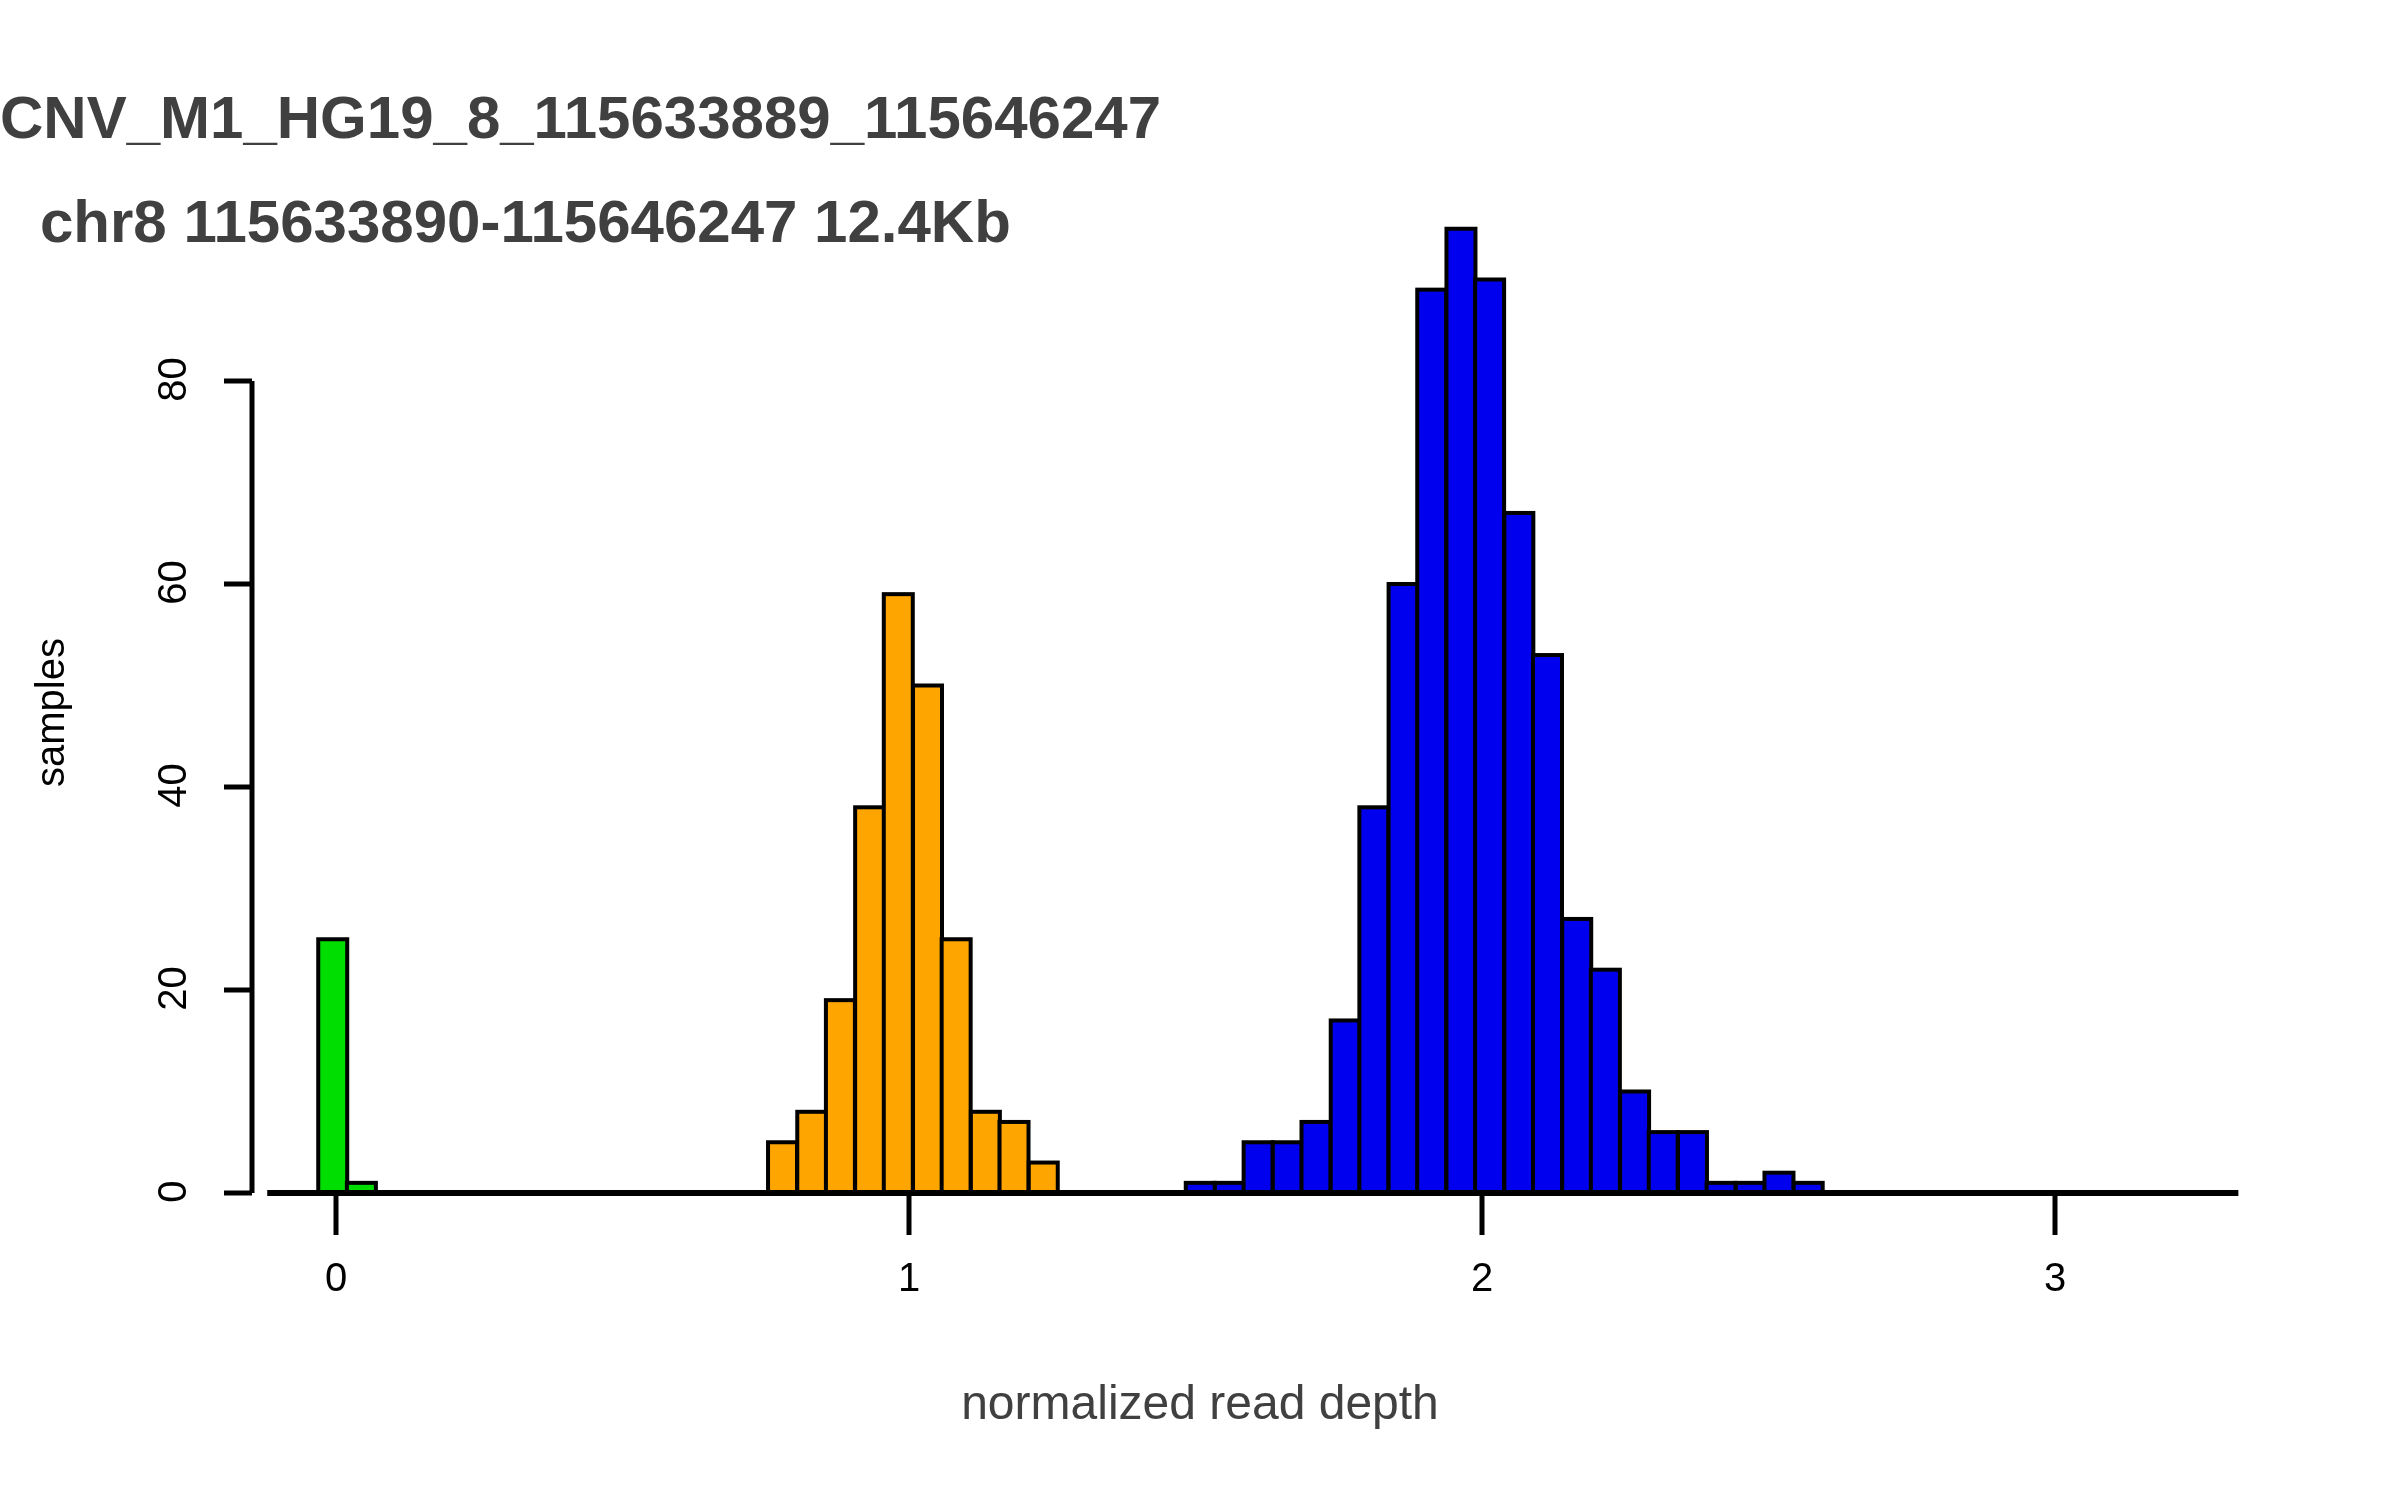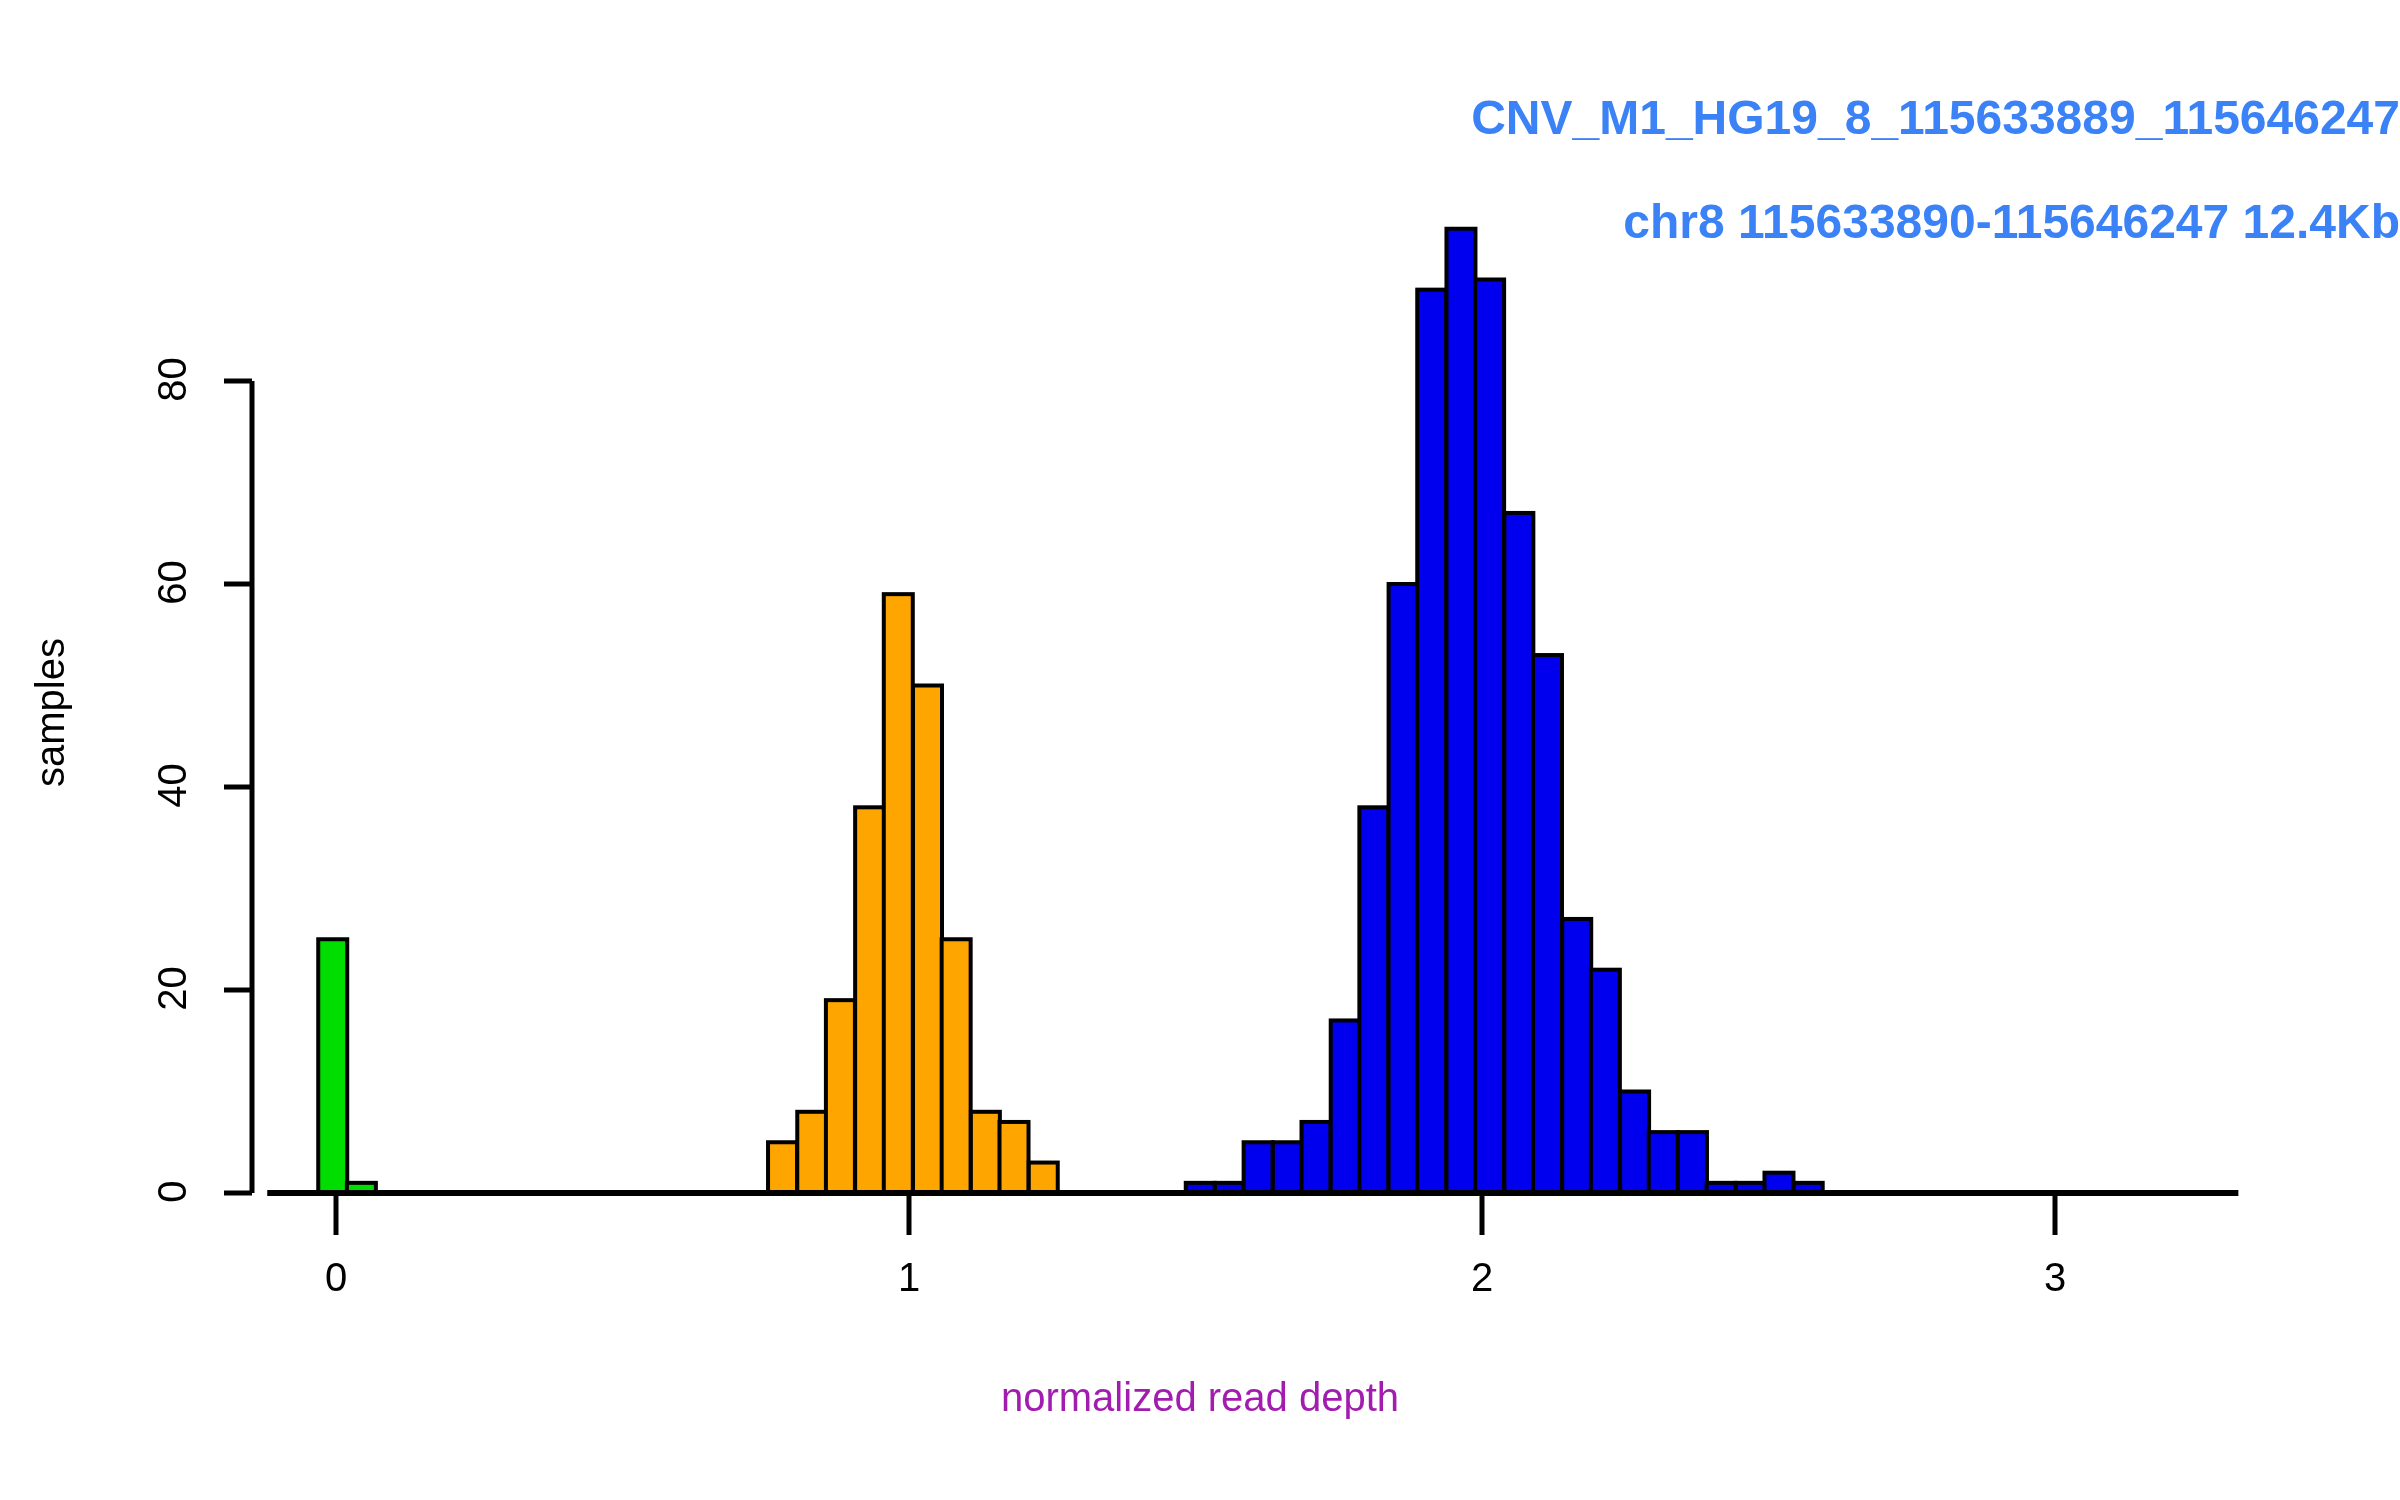--- a/index.html
+++ b/index.html
@@ -12,38 +12,38 @@
   }
   #plot{
     position:absolute;
     left:0;top:0;
     width:2400px;height:1500px;
   }
   .title-block{
     position:absolute;
     left:0; top:40px;
     width:2400px;
-    text-align:right;
+    text-align:left;
     font-weight:bold;
-    font-size:48px;
+    font-size:60px;
     line-height:52px;
-    color:#3b82f6;
+    color:#404040;
     letter-spacing:0px;
     white-space:pre-line;
   }
   .title-line1{ display:block; }
   .title-line2{ display:block;padding-left:40px; }
 
   .axis-label-x{
     position:absolute;
     left:0; top:1375px;
     width:2400px;
     text-align:center;
-    font-size:40px;
-    color:#a21caf;
+    font-size:48px;
+    color:#404040;
   }
   .axis-label-y{
     position:absolute;
     left:-100px; top:690px;
     width:300px;
     text-align:center;
     font-size:40px;
     color:#000;
     transform:rotate(-90deg);
     transform-origin:center center;

